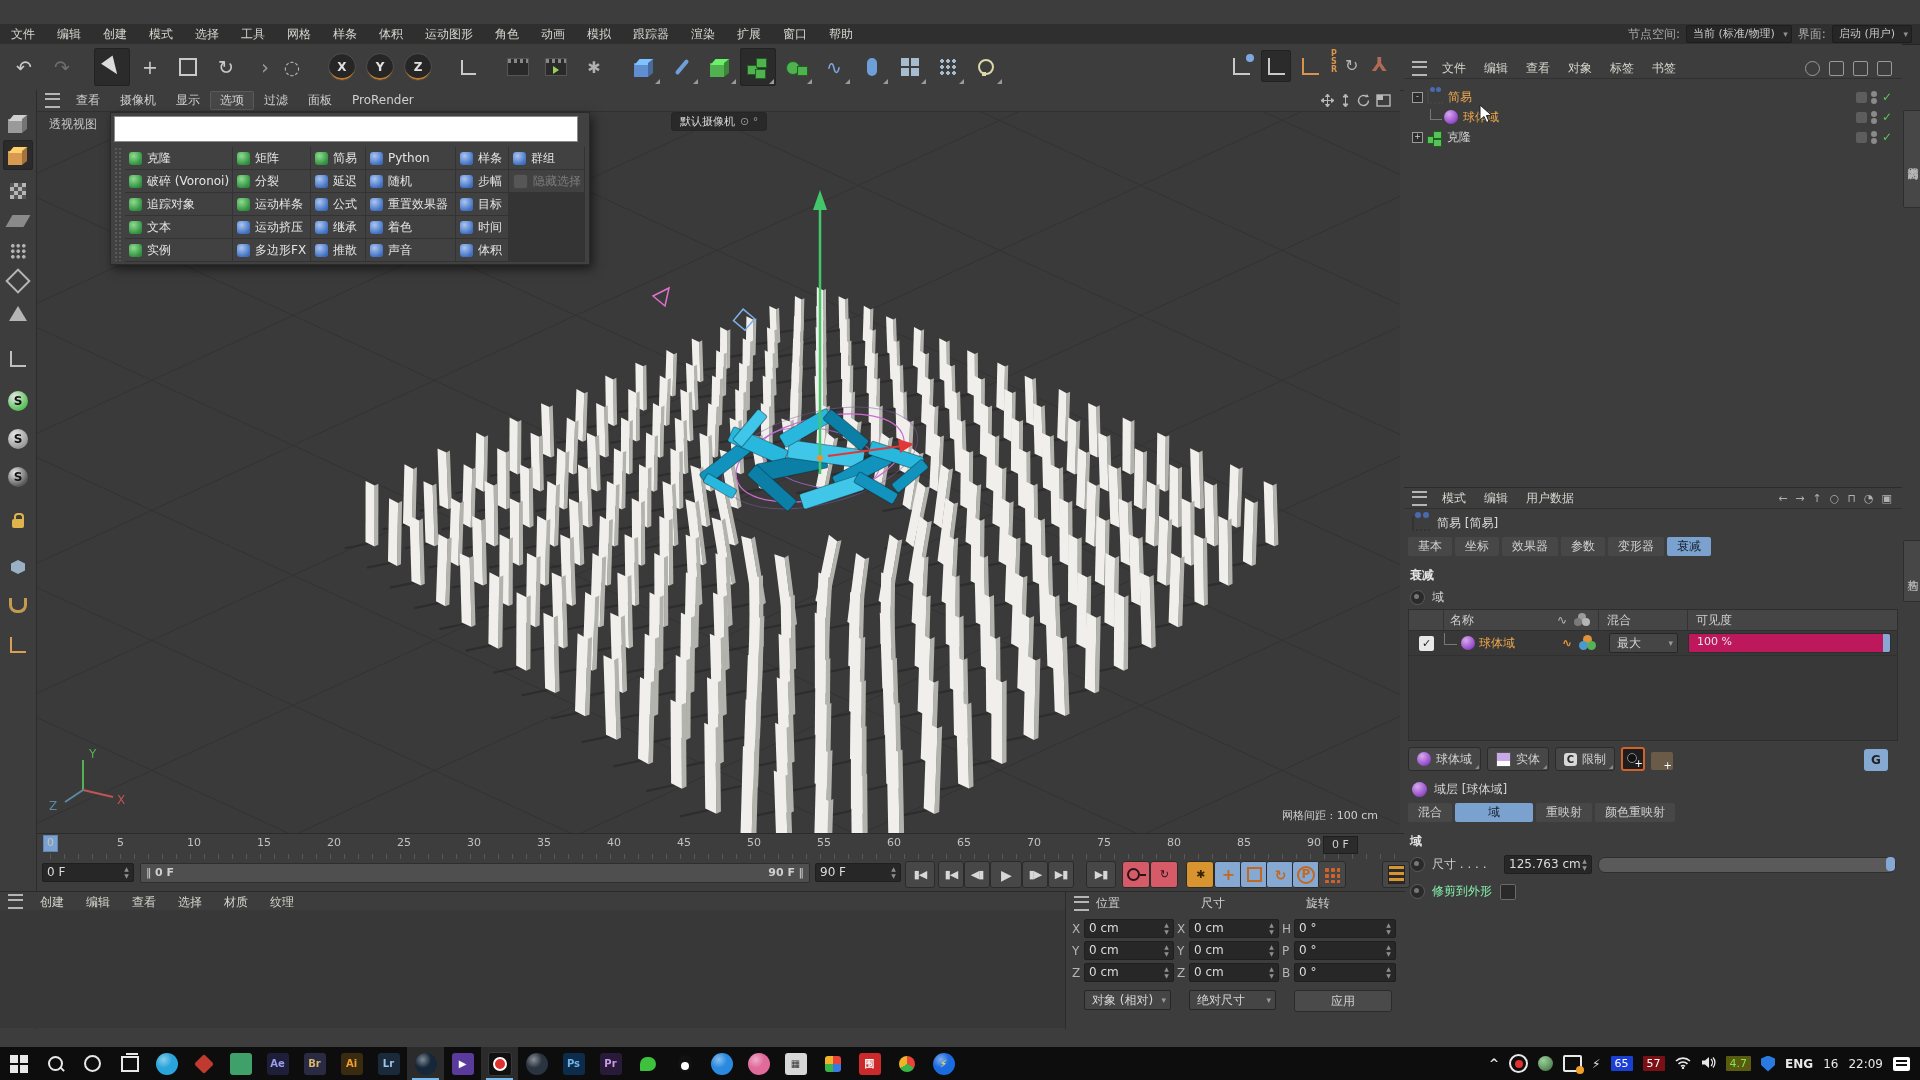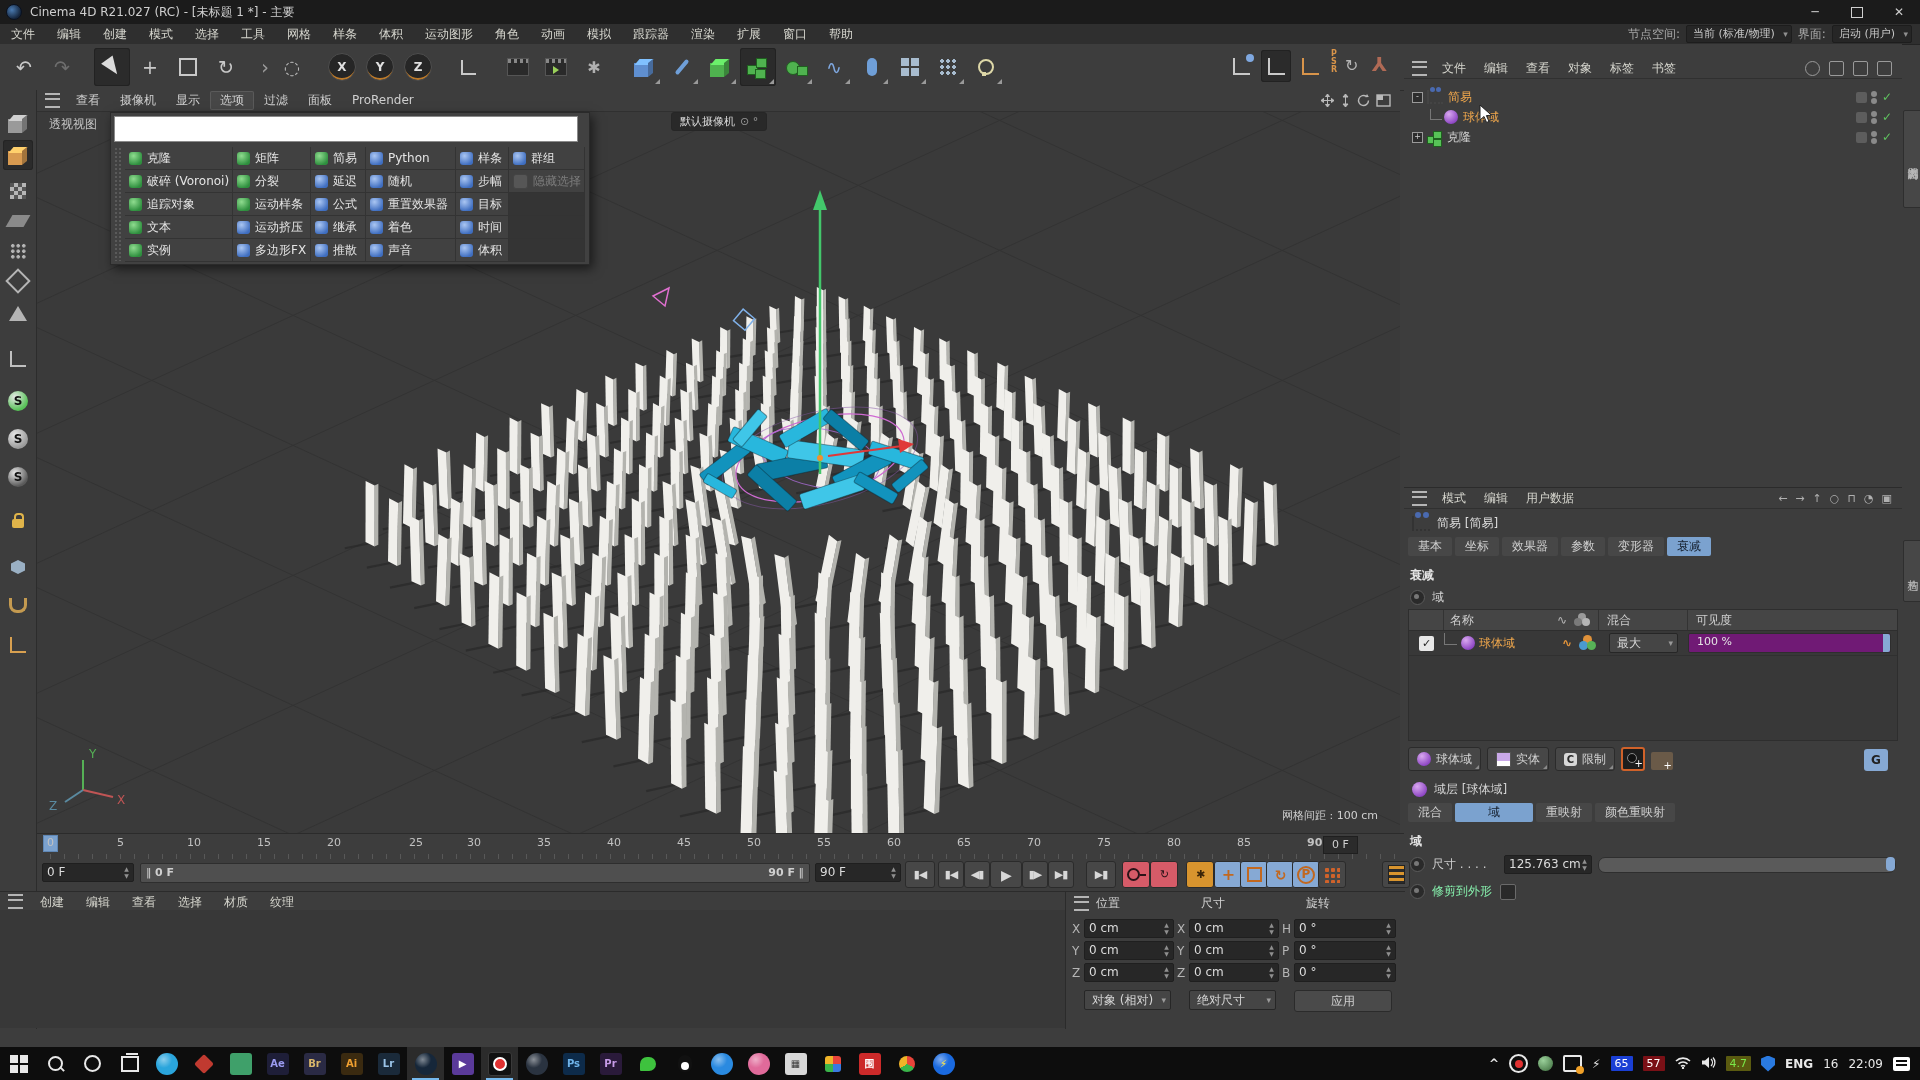--- a/index.html
+++ b/index.html
@@ -117,31 +117,20 @@
   #tray{margin-left:auto;display:flex;align-items:center;gap:10px;padding-right:10px;color:#e8e8e8;font-size:12px;}
   .badge{padding:1px 4px;font-size:11px;border-radius:1px;}
   
   #cursor{left:1478px;top:104px;width:16px;height:20px;z-index:99;}
 </style>
 </head>
 <body>
 
 <div id="root">
 
-  <div id="titlebar" class="abs">
-    <span class="applogo"></span>
-    <span style="font-size:12px;">Cinema 4D R21.027 (RC) - [未标题 1 *] - 主要</span>
-    <div class="wincaption">
-      <div class="winbtn">─</div>
-      <div class="winbtn">
-          <span style="width:10px;height:9px;border:1px solid #cfcfcf;display:block;"></span>
-        </div>
-      <div class="winbtn">✕</div>
-    </div>
-  </div>
 
   <div id="menubar" class="abs">
     <span id="menuitems" style="display:flex;">
         <div class="menuitem">文件</div>
         <div class="menuitem">编辑</div>
         <div class="menuitem">创建</div>
         <div class="menuitem">模式</div>
         <div class="menuitem">选择</div>
         <div class="menuitem">工具</div>
         <div class="menuitem">网格</div>
@@ -1909,21 +1898,21 @@
             <div style="width: 12px; height: 11px; border-left: 1px solid rgb(119, 119, 119); border-bottom: 1px solid rgb(119, 119, 119); margin-top: -8px;"></div>
             <div class="psphere" style="margin: 0px 4px;"></div>
             <div style="color: rgb(238, 166, 76); width: 76px;">球体域</div>
             <div style="color: rgb(224, 146, 58); font-weight: bold; width: 24px; text-align: center;">∿</div>
             <div style="position: relative; width: 22px; height: 16px;">
               <i style="position:absolute;left:4px;top:0;width:9px;height:9px;border-radius:50%;background:#e0923a;display:block"></i>
               <i style="position:absolute;left:0;top:6px;width:9px;height:9px;border-radius:50%;background:#4a9ad0;display:block"></i>
               <i style="position:absolute;left:8px;top:6px;width:9px;height:9px;border-radius:50%;background:#57b257;display:block"></i>
             </div>
             <div class="ddown" style="margin-left: 8px; width: 44px;">最大</div>
-            <div style="position: relative; flex: 1 1 0%; height: 18px; margin: 0px 6px 0px 10px; background: #701a75; border: 1px solid rgb(46, 46, 46); border-radius: 2px;">
+            <div style="position: relative; flex: 1 1 0%; height: 18px; margin: 0px 6px 0px 10px; background: #be185d; border: 1px solid rgb(46, 46, 46); border-radius: 2px;">
               <div style="position: absolute; left: 8px; top: 1px; font-size: 11px; color: rgb(228, 228, 228);">100 %</div>
               <div style="position: absolute; right: 0px; top: 0px; width: 7px; height: 100%; background: rgb(134, 169, 212); border-radius: 0px 2px 2px 0px;"></div>
             </div>
           </div>
         </div>
         <div class="row" style="position: absolute; left: 4px; top: 238px; gap: 6px;">
           <div class="ambtn">
             <div class="psphere"></div>
             <span>球体域</span>
           </div>
@@ -1974,34 +1963,34 @@
   <div class="sidetab" style="top:540px;height:48px;">构造</div>
 
   <div id="ruler" class="abs">
     <div id="playhead"></div>
     <div id="framebadge">0 F</div>
   <div class="ticknum" style="left: 10px;">0</div>
       <div class="ticknum" style="left: 80px;">5</div>
       <div class="ticknum" style="left: 150px;">10</div>
       <div class="ticknum" style="left: 220px;">15</div>
       <div class="ticknum" style="left: 290px;">20</div>
-      <div class="ticknum" style="left: 372px;">25</div>
+      <div class="ticknum" style="left: 360px;">25</div>
       <div class="ticknum" style="left: 430px;">30</div>
       <div class="ticknum" style="left: 500px;">35</div>
       <div class="ticknum" style="left: 570px;">40</div>
       <div class="ticknum" style="left: 640px;">45</div>
       <div class="ticknum" style="left: 710px;">50</div>
       <div class="ticknum" style="left: 780px;">55</div>
       <div class="ticknum" style="left: 850px;">60</div>
       <div class="ticknum" style="left: 920px;">65</div>
       <div class="ticknum" style="left: 990px;">70</div>
       <div class="ticknum" style="left: 1060px;">75</div>
       <div class="ticknum" style="left: 1130px;">80</div>
       <div class="ticknum" style="left: 1200px;">85</div>
-      <div class="ticknum" style="left: 1270px; font-weight: bold;">90</div>
+      <div class="ticknum" style="left: 1270px;">90</div>
     </div>
   <div id="rangerow" class="abs">
     <div class="fieldinput" style="position:absolute;left:5px;top:4px;width:82px;">
       <span>0 F</span><span class="stepper">▲<br>▼</span>
     </div>
     <div style="position:absolute;left:103px;top:4px;width:668px;height:18px;background:#4f4f4f;border:1px solid #2e2e2e;border-radius:2px;">
       <span style="position:absolute;left:5px;top:2px;color:#cfcfcf;font-size:11px;">‖ <b style="font-weight:bold;">0 F</b></span>
       <span style="position:absolute;right:5px;top:2px;color:#cfcfcf;font-size:11px;"><b style="font-weight:bold;">90 F</b> ‖</span>
     </div>
     <div class="fieldinput" style="position:absolute;left:778px;top:4px;width:76px;">

